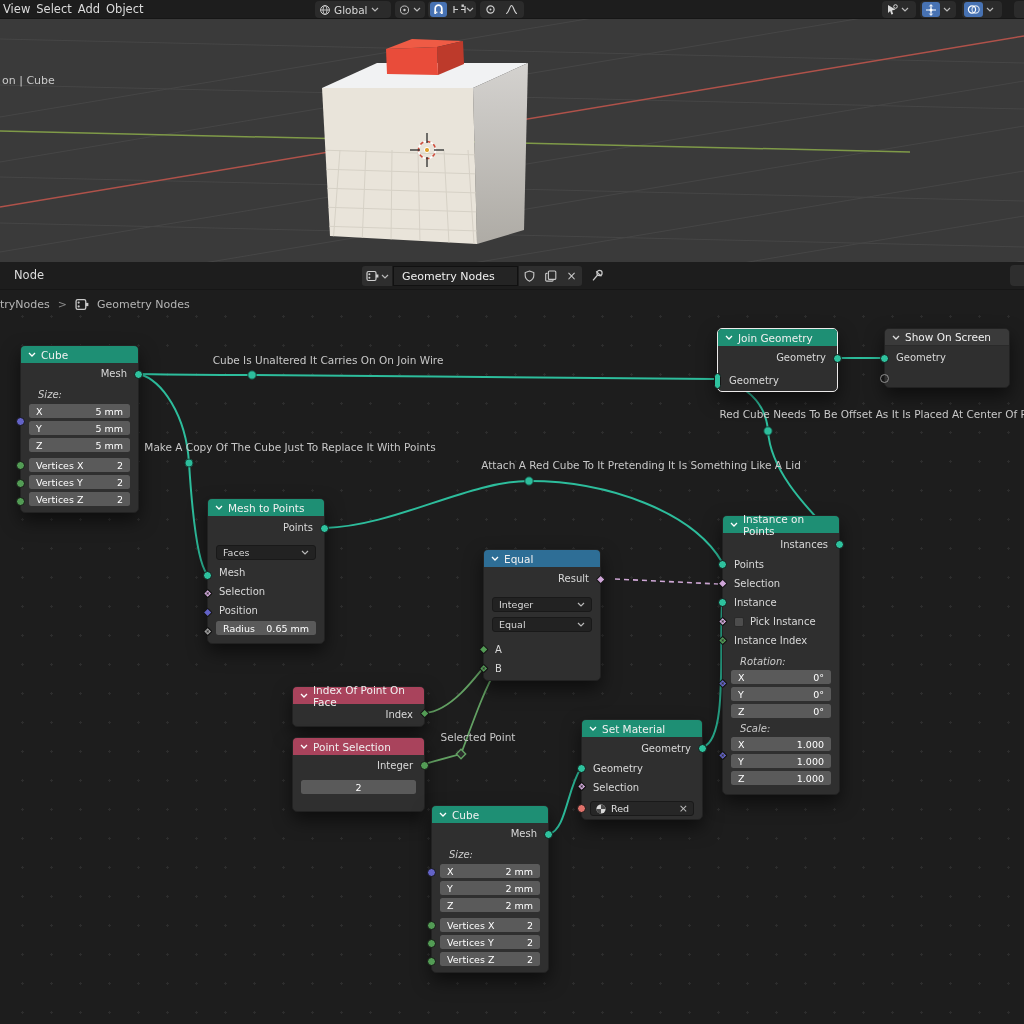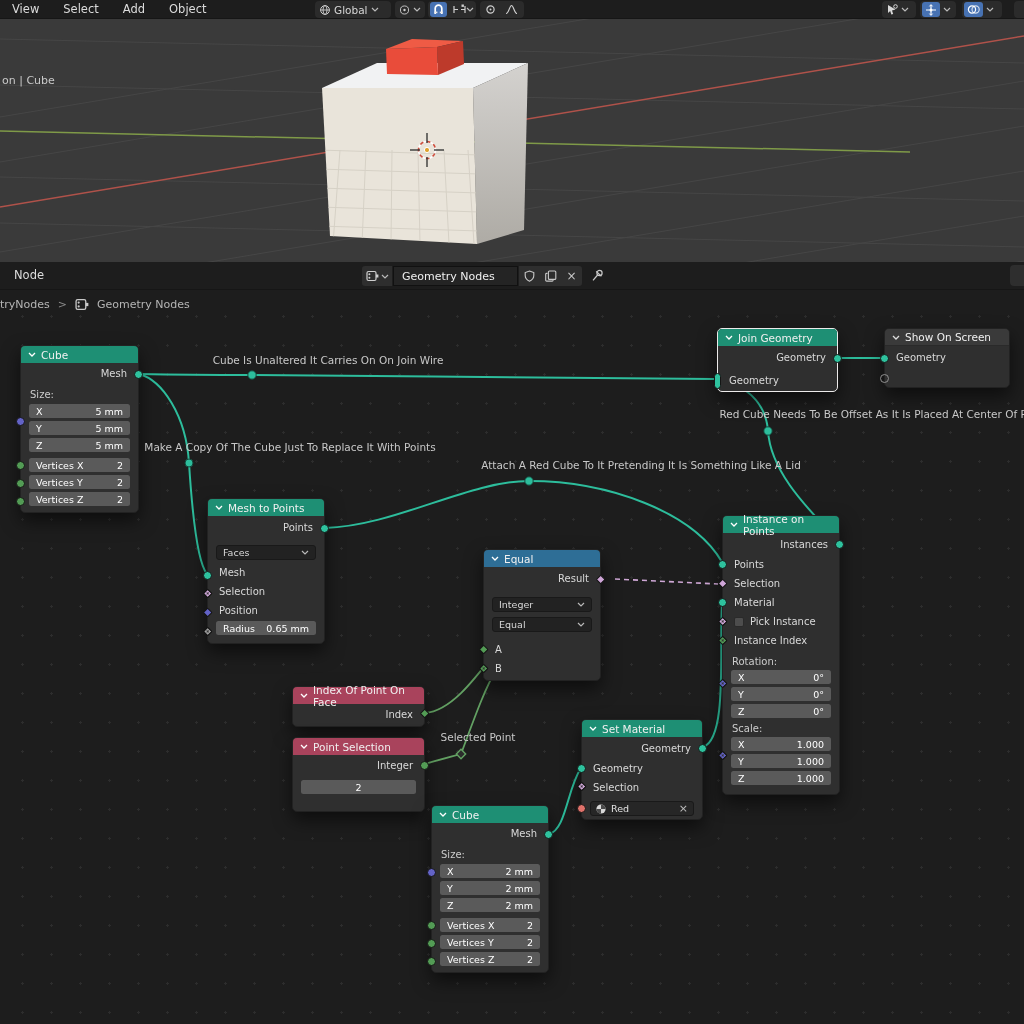--- a/index.html
+++ b/index.html
@@ -10,21 +10,21 @@
     font-family:"DejaVu Sans", sans-serif;
     -webkit-font-smoothing:antialiased;
   }
   
   .viewport { position:relative; width:1024px; height:262px; background:#3a3a3a; }
   .vp-header {
     position:relative; height:19px; background:#1d1d1d;
     display:flex; align-items:center; font-size:11.5px; color:#dcdcdc;
     border-bottom:1px solid #161616;
   }
-  .menu-item { padding:0 12px; cursor:default; }
+  .menu-item { padding:0 3px; cursor:default; }
   .vp-scene { position:absolute; top:19px; left:0; }
   .object-info { position:absolute; top:74px; left:2px; font-size:11px; color:#c9c9c9; }
   .tb-group {
     position:absolute; top:1px; height:17px; background:#2b2b2b; border-radius:4px;
     display:flex; align-items:center; padding:0 4px; gap:3px; color:#d6d6d6; font-size:10.5px;
   }
   .tb-btn { display:flex; align-items:center; justify-content:center; height:15px; padding:0 3px; border-radius:3px; }
   .tb-btn.active { background:#4772b3; }
   .chev { width:8px; height:5px; color:#b9b9b9; flex:none; }
   .icon-svg { display:block; }
@@ -58,21 +58,21 @@
   .node { position:absolute; background:#2f2f2f; border:1px solid #222; border-radius:5px;
     box-shadow:0 8px 18px rgba(0,0,0,.55); z-index:2; color:#d6d6d6; font-size:10px; }
   .node.selected { border:1.5px solid #eceaea; }
   .n-header { height:17px; border-radius:4px 4px 0 0; display:flex; align-items:center; gap:5px;
     padding:0 7px; color:#f0f0f0; font-size:10.5px; }
   .hdr-teal { background:#1e8f74; } .hdr-blue { background:#2e6e96; }
   .hdr-red { background:#a9435c; } .hdr-dark { background:#3a3a3a; border-bottom:1px solid #2a2a2a;}
   .row-out { height:22px; display:flex; align-items:center; justify-content:flex-end; padding-right:11px; color:#d9d9d9; }
   .row-out.short { height:20px; }
   .row-in { height:19px; display:flex; align-items:center; gap:6px; padding-left:11px; color:#d9d9d9; }
-  .sec-label { height:16px; line-height:16px; padding-left:9px; color:#cccccc; }
+  .sec-label { height:16px; line-height:16px; padding-left:17px; color:#cccccc;font-style:italic; }
   .field { height:14px; margin:0 8px 3px; background:#5a5a5a; border-radius:2.5px;
     display:flex; align-items:center; justify-content:space-between; padding:0 7px;
     color:#ffffff; font-size:9.5px; }
   .field.center { justify-content:center; }
   .dropdown { height:15px; margin:0 8px; background:#222222; border:1px solid #191919; border-radius:3px;
     display:flex; align-items:center; justify-content:space-between; padding:0 6px; color:#d8d8d8; font-size:9.5px; }
   .mat-field { height:15px; margin:0 8px; background:#262626; border:1px solid #191919; border-radius:3px;
     display:flex; align-items:center; gap:5px; padding:0 5px; color:#e2e2e2; font-size:9.5px; }
   .mat-field .x { margin-left:auto; color:#bbbbbb; font-size:11px; line-height:1; }
   .checkbox { width:10px; height:10px; background:#4d4d4d; border:1px solid #2a2a2a; border-radius:2px; flex:none; }
@@ -597,21 +597,21 @@
     <div class="row-out">
         <span>Instances</span>
       </div>
     <div class="row-in">
         <span>Points</span>
       </div>
     <div class="row-in">
         <span>Selection</span>
       </div>
     <div class="row-in">
-        <span>Material</span>
+        <span>Instance</span>
       </div>
     <div class="row-in">
         <span class="checkbox"></span>
         <span>Pick Instance</span>
       </div>
     <div class="row-in">
         <span>Instance Index</span>
       </div>
     <div class="sec-label" style="margin-top:4px;">Rotation:</div>
     <div class="field">

